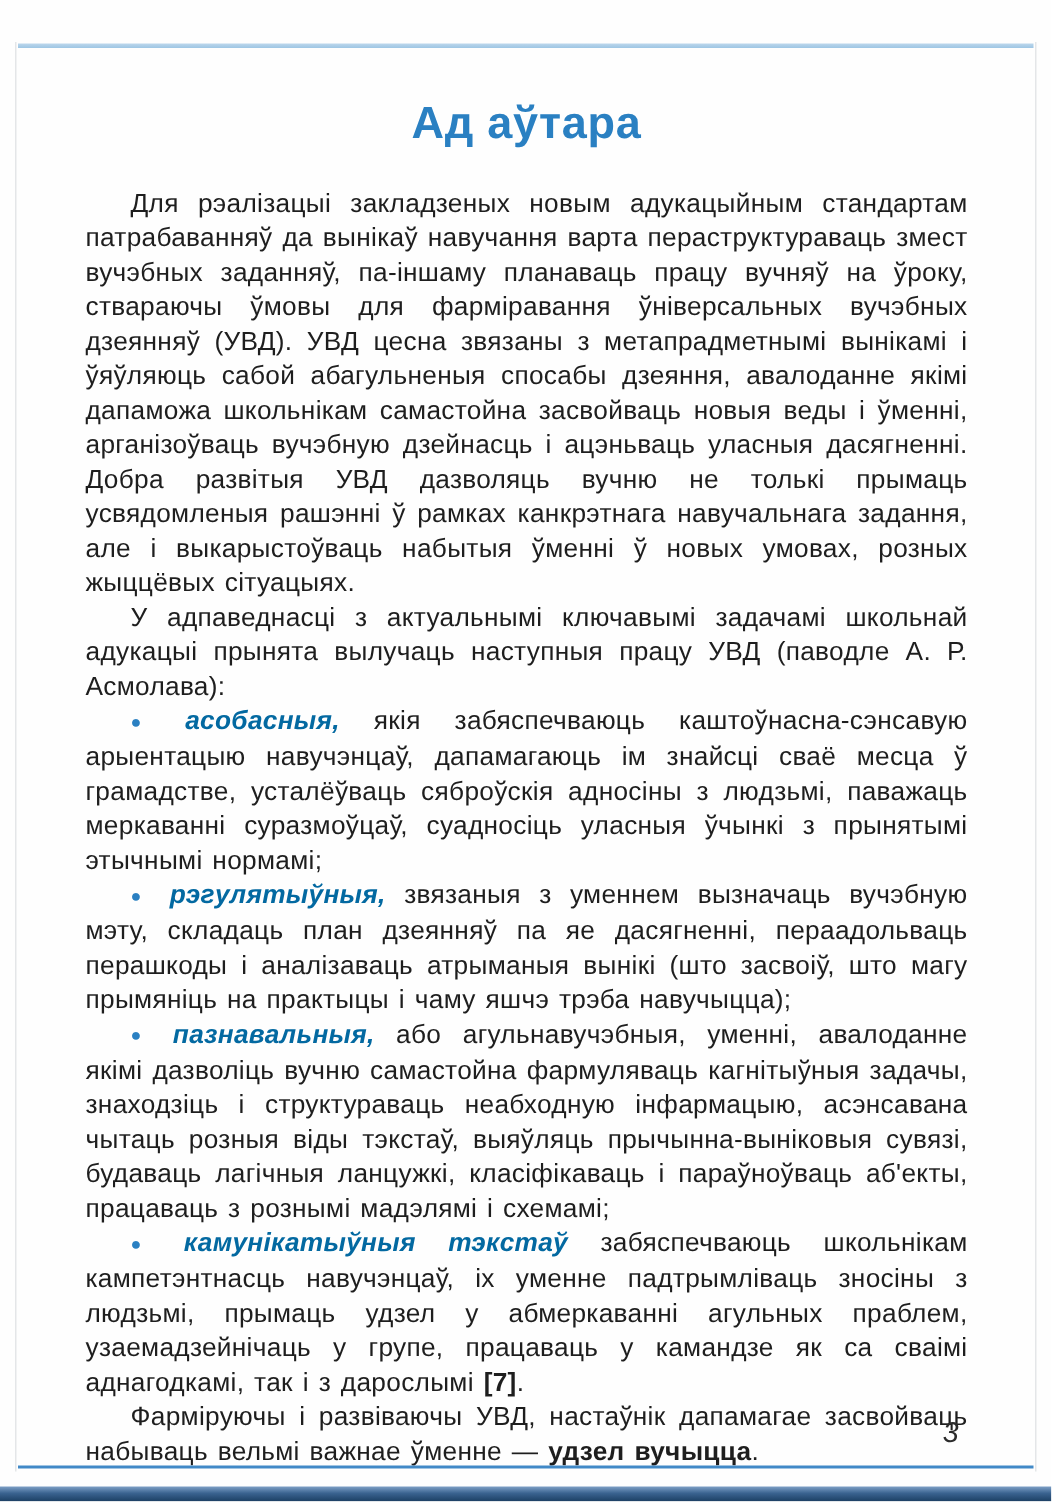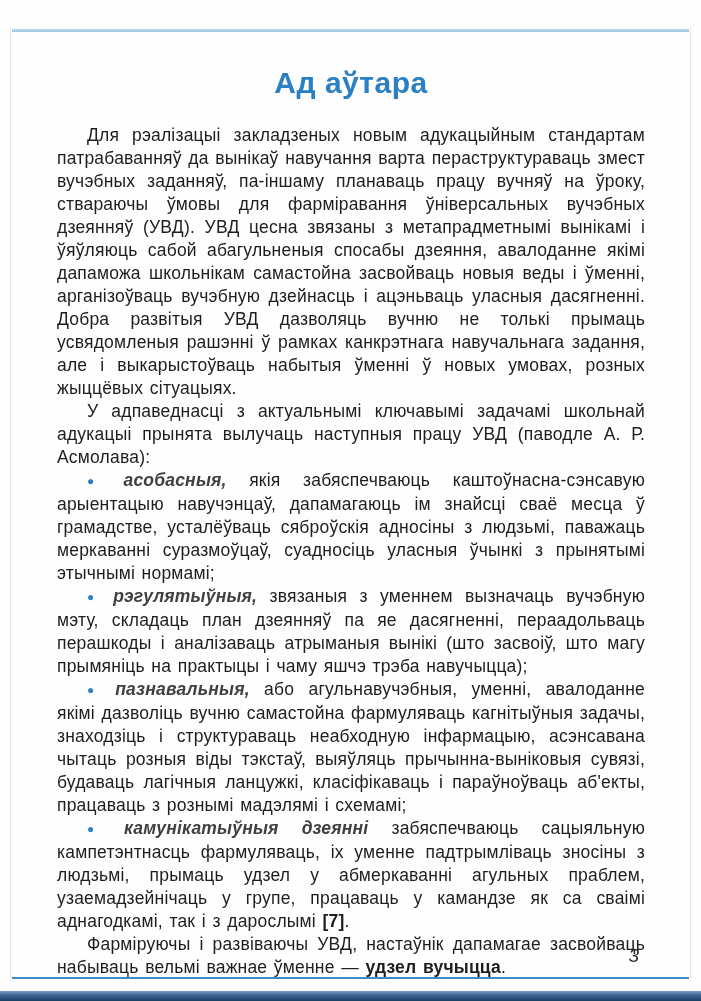--- a/index.html
+++ b/index.html
@@ -57,21 +57,21 @@
   }
   .bullet {
     color: #2a80c2;
     font-size: 12px;
     margin-right: 13px;
     vertical-align: 1px;
   }
   .term {
     font-style: italic;
     font-weight: bold;
-    color: #404040;
+    color: #0369a1;
   }
   .bold { font-weight: bold; }
   .page-number {
     position: absolute;
     right: 62px;
     bottom: 34px;
     font-size: 19px;
     font-style: italic;
     color: #2b2b2b;
   }
@@ -106,21 +106,21 @@
     <p>Для рэалізацыі закладзеных новым адукацыйным стандартам патрабаванняў да вынікаў навучання варта пераструктураваць змест вучэбных заданняў, па-іншаму планаваць працу вучняў на ўроку, ствараючы ўмовы для фарміравання ўніверсальных вучэбных дзеянняў (УВД). УВД цесна звязаны з метапрадметнымі вынікамі і ўяўляюць сабой абагульненыя спосабы дзеяння, авалоданне якімі дапаможа школьнікам самастойна засвойваць новыя веды і ўменні, арганізоўваць вучэбную дзейнасць і ацэньваць уласныя дасягненні. Добра развітыя УВД дазволяць вучню не толькі прымаць усвядомленыя рашэнні ў рамках канкрэтнага навучальнага задання, але і выкарыстоўваць набытыя ўменні ў новых умовах, розных жыццёвых сітуацыях.</p>
 
     <p>У адпаведнасці з актуальнымі ключавымі задачамі школьнай адукацыі прынята вылучаць наступныя працу УВД (паводле А. Р. Асмолава):</p>
 
     <p><span class="bullet">●</span><em class="term">асобасныя,</em><span> якія забяспечваюць каштоўнасна-сэнсавую арыентацыю навучэнцаў, дапамагаюць ім знайсці сваё месца ў грамадстве, усталёўваць сяброўскія адносіны з людзьмі, паважаць меркаванні суразмоўцаў, суадносіць уласныя ўчынкі з прынятымі этычнымі нормамі;</span></p>
 
     <p><span class="bullet">●</span><em class="term">рэгулятыўныя,</em><span> звязаныя з уменнем вызначаць вучэбную мэту, складаць план дзеянняў па яе дасягненні, пераадольваць перашкоды і аналізаваць атрыманыя вынікі (што засвоіў, што магу прымяніць на практыцы і чаму яшчэ трэба навучыцца);</span></p>
 
     <p><span class="bullet">●</span><em class="term">пазнавальныя,</em><span> або агульнавучэбныя, уменні, авалоданне якімі дазволіць вучню самастойна фармуляваць кагнітыўныя задачы, знаходзіць і структураваць неабходную інфармацыю, асэнсавана чытаць розныя віды тэкстаў, выяўляць прычынна-выніковыя сувязі, будаваць лагічныя ланцужкі, класіфікаваць і параўноўваць аб'екты, працаваць з рознымі мадэлямі і схемамі;</span></p>
 
-    <p><span class="bullet">●</span><em class="term">камунікатыўныя дзеянні</em><span> забяспечваюць сацыяльную кампетэнтнасць фармуляваць, іх уменне падтрымліваць зносіны з людзьмі, прымаць удзел у абмеркаванні агульных праблем, узаемадзейнічаць у групе, працаваць у камандзе як са сваімі аднагодкамі, так і з дарослымі </span><strong class="bold">[7]</strong><span>.</span></p>
+    <p><span class="bullet">●</span><em class="term">камунікатыўныя тэкстаў</em><span> забяспечваюць школьнікам кампетэнтнасць навучэнцаў, іх уменне падтрымліваць зносіны з людзьмі, прымаць удзел у абмеркаванні агульных праблем, узаемадзейнічаць у групе, працаваць у камандзе як са сваімі аднагодкамі, так і з дарослымі </span><strong class="bold">[7]</strong><span>.</span></p>
 
     <p><span>Фарміруючы і развіваючы УВД, настаўнік дапамагае засвойваць набываць вельмі важнае ўменне — </span><strong class="bold">удзел вучыцца</strong><span>.</span></p>
 
   </div>
 
   <div class="page-number">3</div>
 
   <div class="bottom-rule"></div>
   <div class="bottom-band"></div>
 

